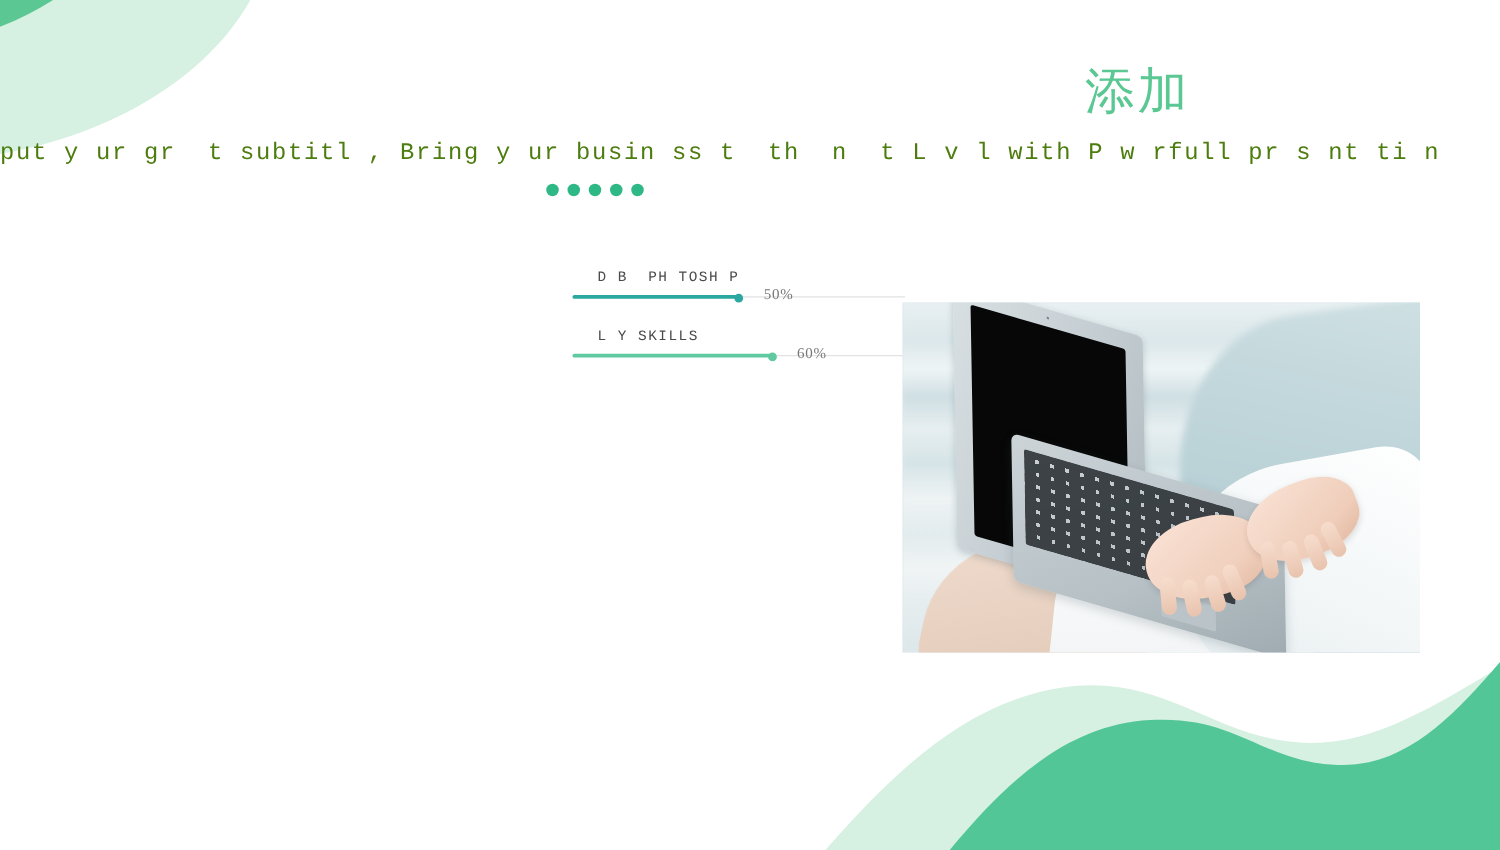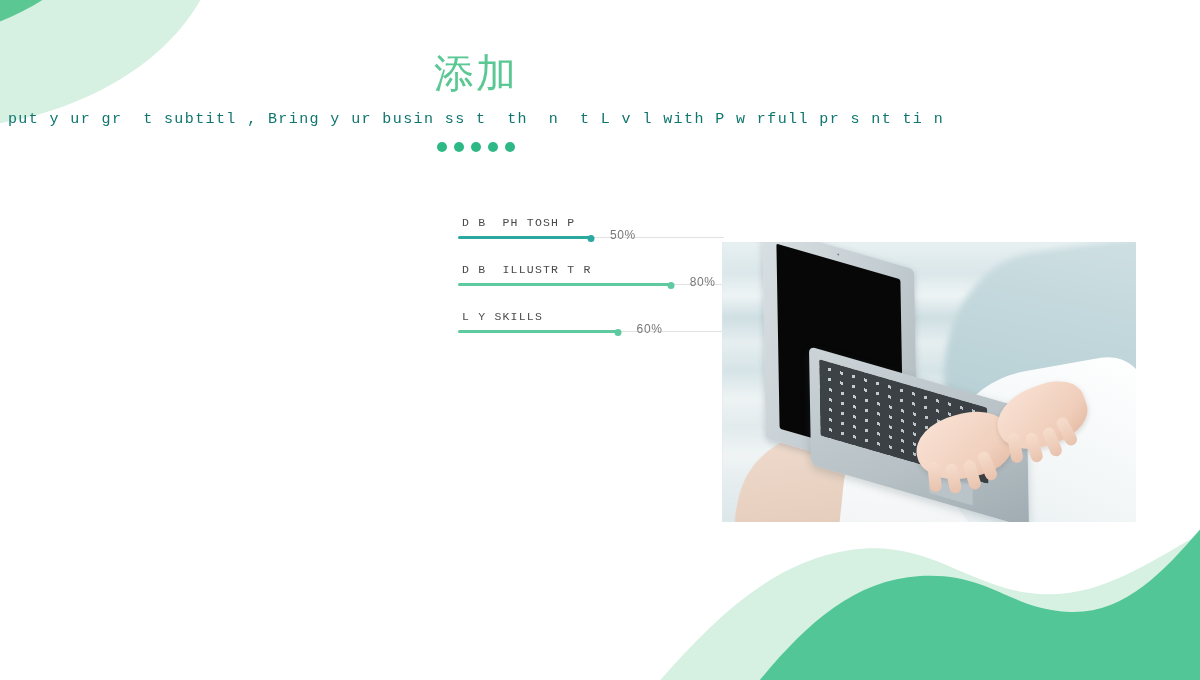--- a/index.html
+++ b/index.html
@@ -24,37 +24,37 @@
   .deco-tl { left: -360px; top: -330px; width: 620px; height: 470px; }
   .deco-br { right: -10px; bottom: -12px; width: 560px; height: 190px; }
   .deco svg { display: block; width: 100%; height: 100%; overflow: visible; }
 
   
   .header {
     position: absolute;
     left: 0;
     top: 52px;
     width: 952px;
-    text-align: center;
+    text-align: right;
   }
   .title {
     font-family: "Liberation Sans", sans-serif;
     font-size: 40px;
     line-height: 1.08;
     font-weight: 400;
     color: #5bc894;
     letter-spacing: 2px;
     margin: 0;
   }
   .subtitle {
     margin: 16px 0 0 0;
     font-family: "Liberation Mono", monospace;
-    font-size: 15px;
+    font-size: 19px;
     letter-spacing: 1.4px;
-    color: #0f766e;
+    color: #4d7c0f;
     white-space: pre;
   }
   .dots {
     margin-top: 14px;
     display: flex;
     justify-content: center;
     gap: 7px;
   }
   .dot {
     width: 10px;
@@ -95,21 +95,21 @@
   }
   .skill {
     position: relative;
     margin-bottom: 24px;
   }
   .skill-label {
     font-family: "Liberation Mono", monospace;
     font-size: 11.5px;
     letter-spacing: 1.2px;
     color: #4a4a4a;
-    margin-left: 4px;
+    margin-left: 20px;
     margin-bottom: 7px;
     white-space: pre;
   }
   .bar-wrap {
     position: relative;
     width: 266px;
     height: 3px;
   }
   .bar-track {
     position: absolute;
@@ -130,21 +130,21 @@
     position: absolute;
     top: -1.5px;
     width: 7px;
     height: 7px;
     border-radius: 50%;
     transform: translateX(-3.5px);
   }
   .skill-pct {
     position: absolute;
     top: 12px;
-    font-family: Liberation Sans, sans-serif;
+    font-family: Liberation Serif, serif;
     font-size: 12px;
     letter-spacing: 0.6px;
     color: #777777;
     transform: translateX(-50%);
   }
 
   
   .photo {
     position: absolute;
     left: 722px;
@@ -340,29 +340,20 @@
   <div class="skills">
     <div id="skills-list">
         <div class="skill">
           <div class="skill-label">D B  PH TOSH P</div>
           <div class="bar-wrap">
             <div class="bar-track"></div>
             <div class="bar-fill" style="width: 50%; background: rgb(43, 168, 160);"></div>
             <div class="bar-knob" style="left: 50%; background: rgb(43, 168, 160);"></div>
           </div>
           <div class="skill-pct" style="left: 62%;">50%</div>
-        </div>
-        <div class="skill">
-          <div class="skill-label">D B  ILLUSTR T R</div>
-          <div class="bar-wrap">
-            <div class="bar-track"></div>
-            <div class="bar-fill" style="width: 80%; background: rgb(95, 201, 160);"></div>
-            <div class="bar-knob" style="left: 80%; background: rgb(95, 201, 160);"></div>
-          </div>
-          <div class="skill-pct" style="left: 92%;">80%</div>
         </div>
         <div class="skill">
           <div class="skill-label">L Y SKILLS</div>
           <div class="bar-wrap">
             <div class="bar-track"></div>
             <div class="bar-fill" style="width: 60%; background: rgb(95, 201, 160);"></div>
             <div class="bar-knob" style="left: 60%; background: rgb(95, 201, 160);"></div>
           </div>
           <div class="skill-pct" style="left: 72%;">60%</div>
         </div>

